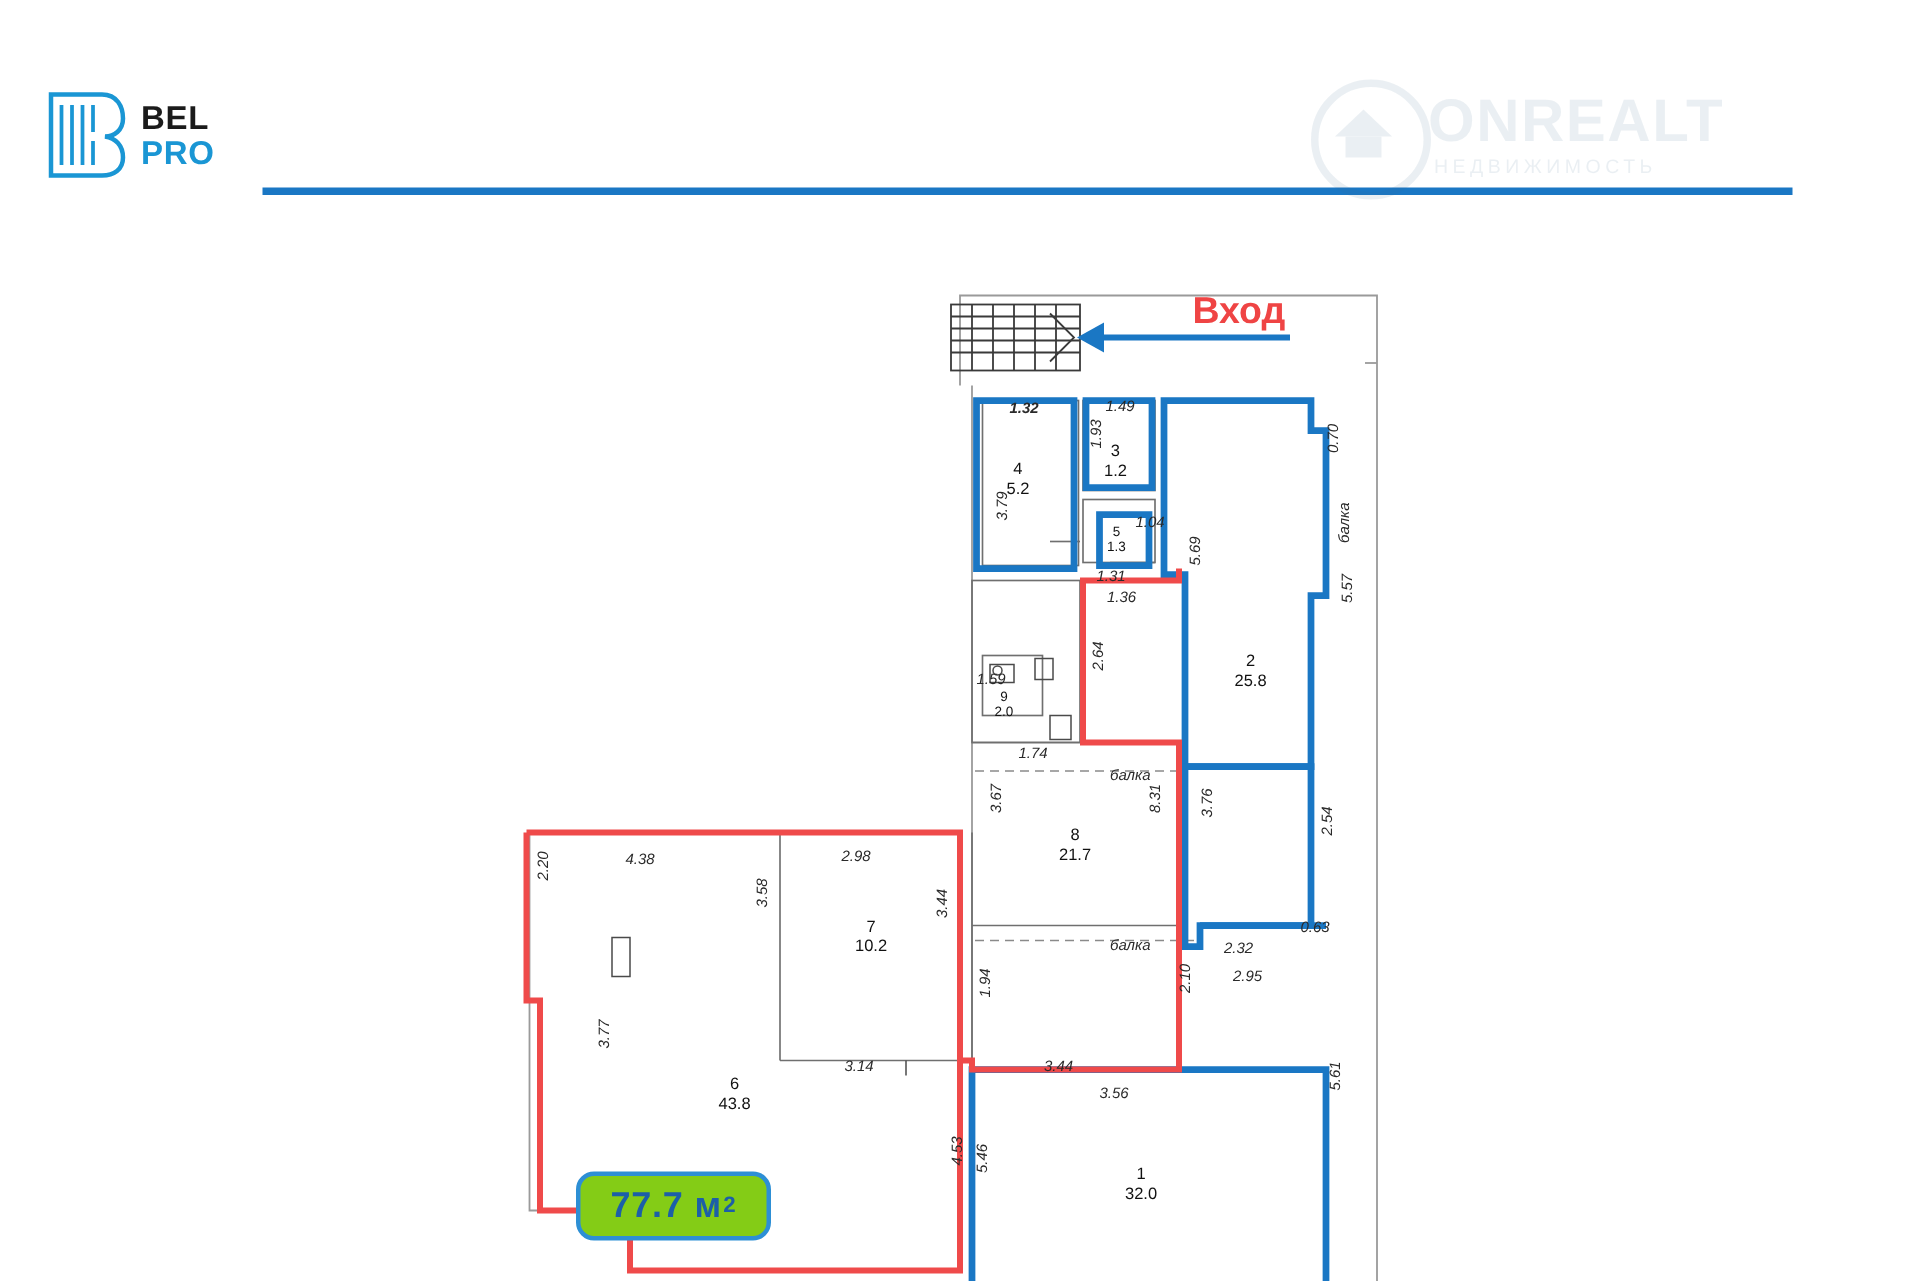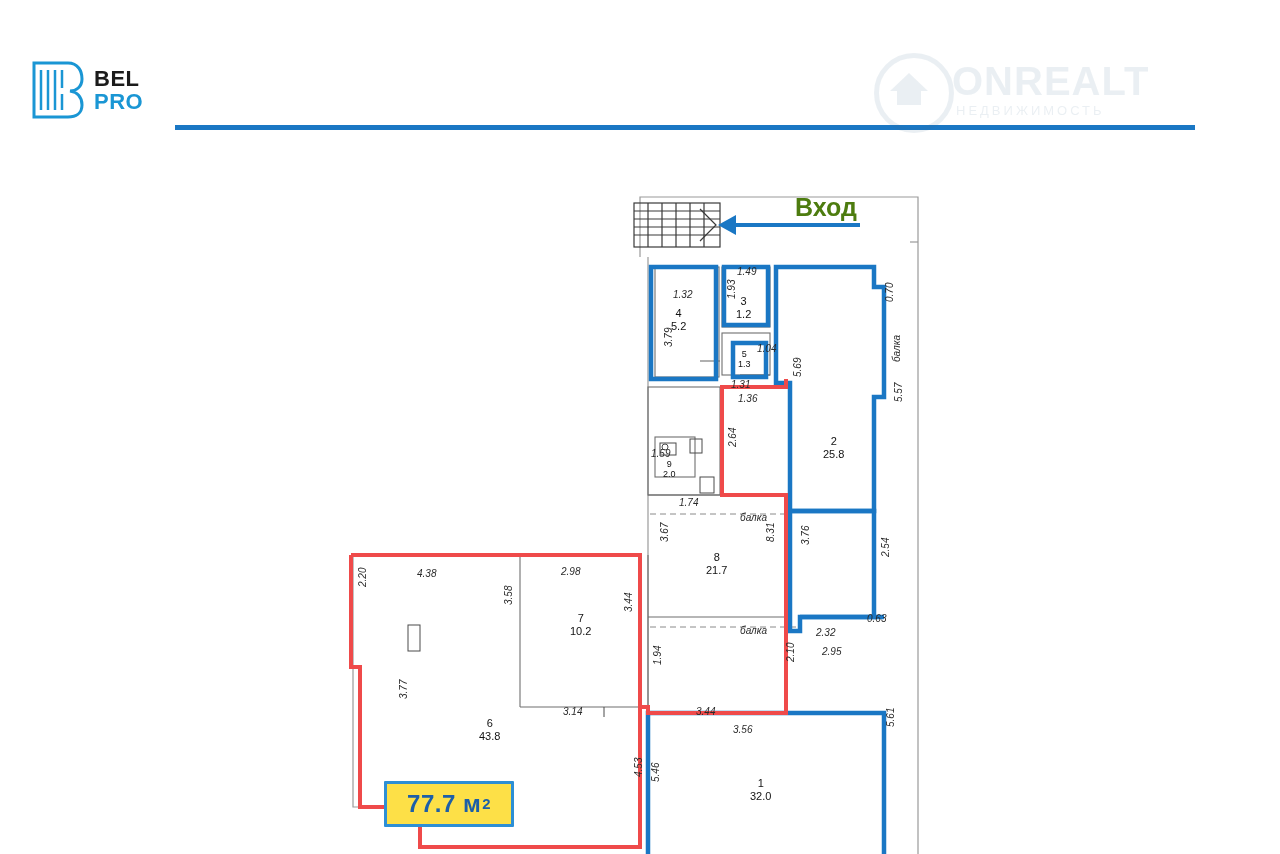--- a/index.html
+++ b/index.html
@@ -144,30 +144,30 @@
   .dim.v {
     transform-origin: left top;
     transform: rotate(-90deg);
   }
 
   .entrance-label {
     position: absolute;
     left: 795px; top: 46px;
     font-size: 25px;
     font-weight: bold;
-    color: #4d7c0f;
+    color: #ef4444;
   }
 
   .area-badge {
     position: absolute;
     border: 3px solid #2d8fd5;
-    background: #fde047;
+    background: #84cc16;
     color: #1c5fa8;
     font-weight: bold;
-    border-radius: 1px;
+    border-radius: 12px;
     display: flex;
     align-items: center;
     justify-content: center;
     letter-spacing: 0.5px;
   }
   .area-badge .sup {
     font-size: 0.62em;
     vertical-align: super;
     margin-left: 1px;
   }
@@ -309,21 +309,21 @@
     <div class="lbl room-num" style="left:570px; top:465px;">
       <span>7</span><br><span>10.2</span>
     </div>
     <div class="lbl room-num" style="left:706px; top:404px;">
       <span>8</span><br><span>21.7</span>
     </div>
     <div class="lbl room-num" style="left:663px; top:312px; font-size:9px;">
       <span>9</span><br><span>2.0</span>
     </div>
 
-    <div class="lbl dim" style="left:673px; top:142px;">1.32</div>
+    <div class="lbl dim" style="left:673px; top:120px;font-weight:bold;">1.32</div>
     <div class="lbl dim" style="left:737px; top:119px;">1.49</div>
     <div class="lbl dim" style="left:757px; top:196px;">1.04</div>
     <div class="lbl dim" style="left:731px; top:232px;">1.31</div>
     <div class="lbl dim" style="left:738px; top:246px;">1.36</div>
     <div class="lbl dim" style="left:651px; top:301px;">1.59</div>
     <div class="lbl dim" style="left:679px; top:350px;">1.74</div>
     <div class="lbl dim" style="left:561px; top:419px;">2.98</div>
     <div class="lbl dim" style="left:417px; top:421px;">4.38</div>
     <div class="lbl dim" style="left:816px; top:480px;">2.32</div>
     <div class="lbl dim" style="left:867px; top:466px;">0.63</div>

